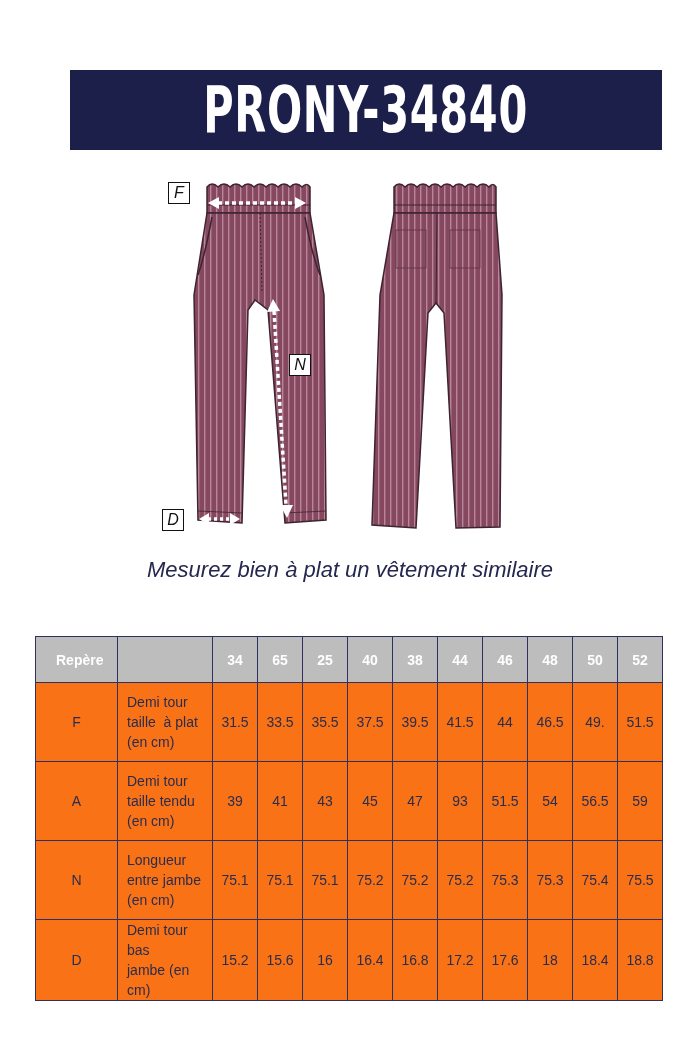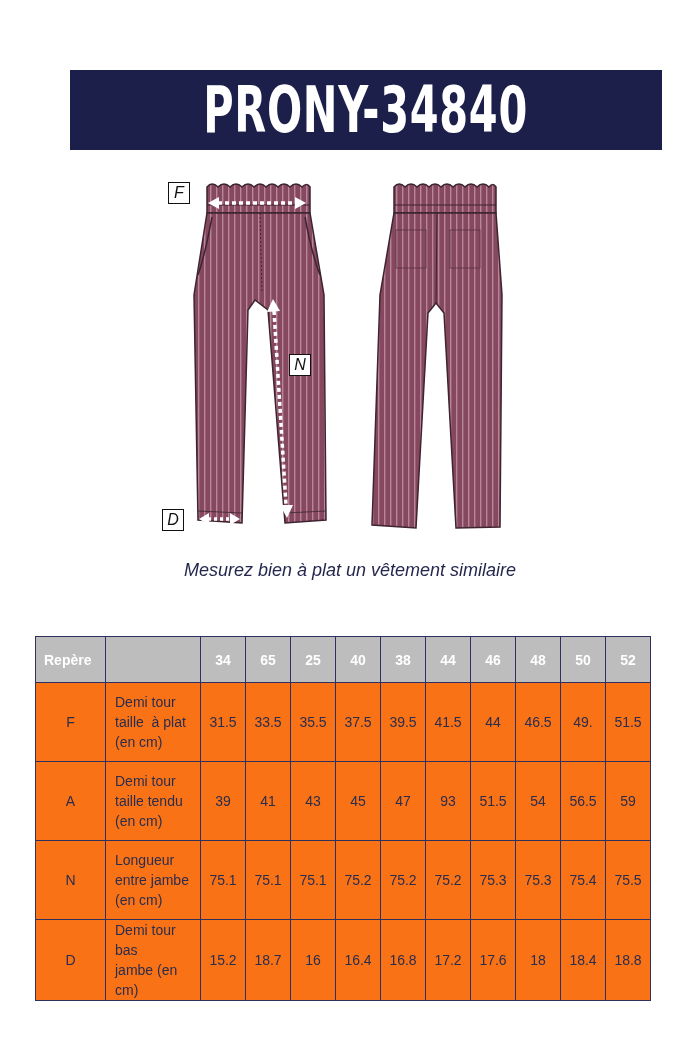--- a/index.html
+++ b/index.html
@@ -12,29 +12,29 @@
                   font-weight: bold; font-size: 64px; letter-spacing: 1px;
                   transform: scaleX(0.72); transform-origin: center; white-space: nowrap; }
 
     .illustration { position: absolute; left: 150px; top: 175px; width: 400px; height: 370px; }
 
     .marker { position: absolute; width: 20px; height: 20px; border: 1.5px solid #111;
               background: #fff; font-style: italic; font-size: 16px; line-height: 20px;
               text-align: center; color: #111; font-family: "Liberation Sans", sans-serif; }
 
     .instructions { position: absolute; left: 0; top: 557px; width: 700px; text-align: center;
-                    font-style: italic; font-size: 18px; line-height: 26px; color: #25274f;
+                    font-style: italic; font-size: 22px; line-height: 26px; color: #25274f;
                     font-family: "Liberation Sans", sans-serif; }
     .instructions div { white-space: nowrap; }
 
     table.size-table { position: absolute; left: 35px; top: 636px; border-collapse: collapse;
                        font-family: "Liberation Sans", sans-serif; font-size: 14px; color: #2a2c4e; }
     .size-table th, .size-table td { border: 1.5px solid #2e3060; padding: 0; text-align: center; }
     .size-table th { background: #bdbdbd; color: #ffffff; font-weight: bold; height: 45px; font-size: 14px; }
-    .size-table th.col-repere { text-align: left; padding-left: 8px; }
+    .size-table th.col-repere { text-align: left; padding-left: 20px; }
     .size-table td { height: 78px; text-align: center; background: #f97316; }
     .size-table td.desc { text-align: left; padding-left: 9px; line-height: 20px; }
     .w-repere { width: 61px; }
     .w-desc { width: 94px; }
     .w-size { width: 44px; }
   </style>
 </head>
 <body>
 
 <div class="title-banner">
@@ -170,21 +170,21 @@
       <td>75.5</td>
     </tr>
     <tr>
       <td>D</td>
       <td class="desc">
         <div>Demi tour bas</div>
         <div>jambe (en</div>
         <div>cm)</div>
       </td>
       <td>15.2</td>
-      <td>18.7</td>
+      <td>15.6</td>
       <td>16</td>
       <td>16.4</td>
       <td>16.8</td>
       <td>17.2</td>
       <td>17.6</td>
       <td>18</td>
       <td>18.4</td>
       <td>18.8</td>
     </tr>
   </tbody>

